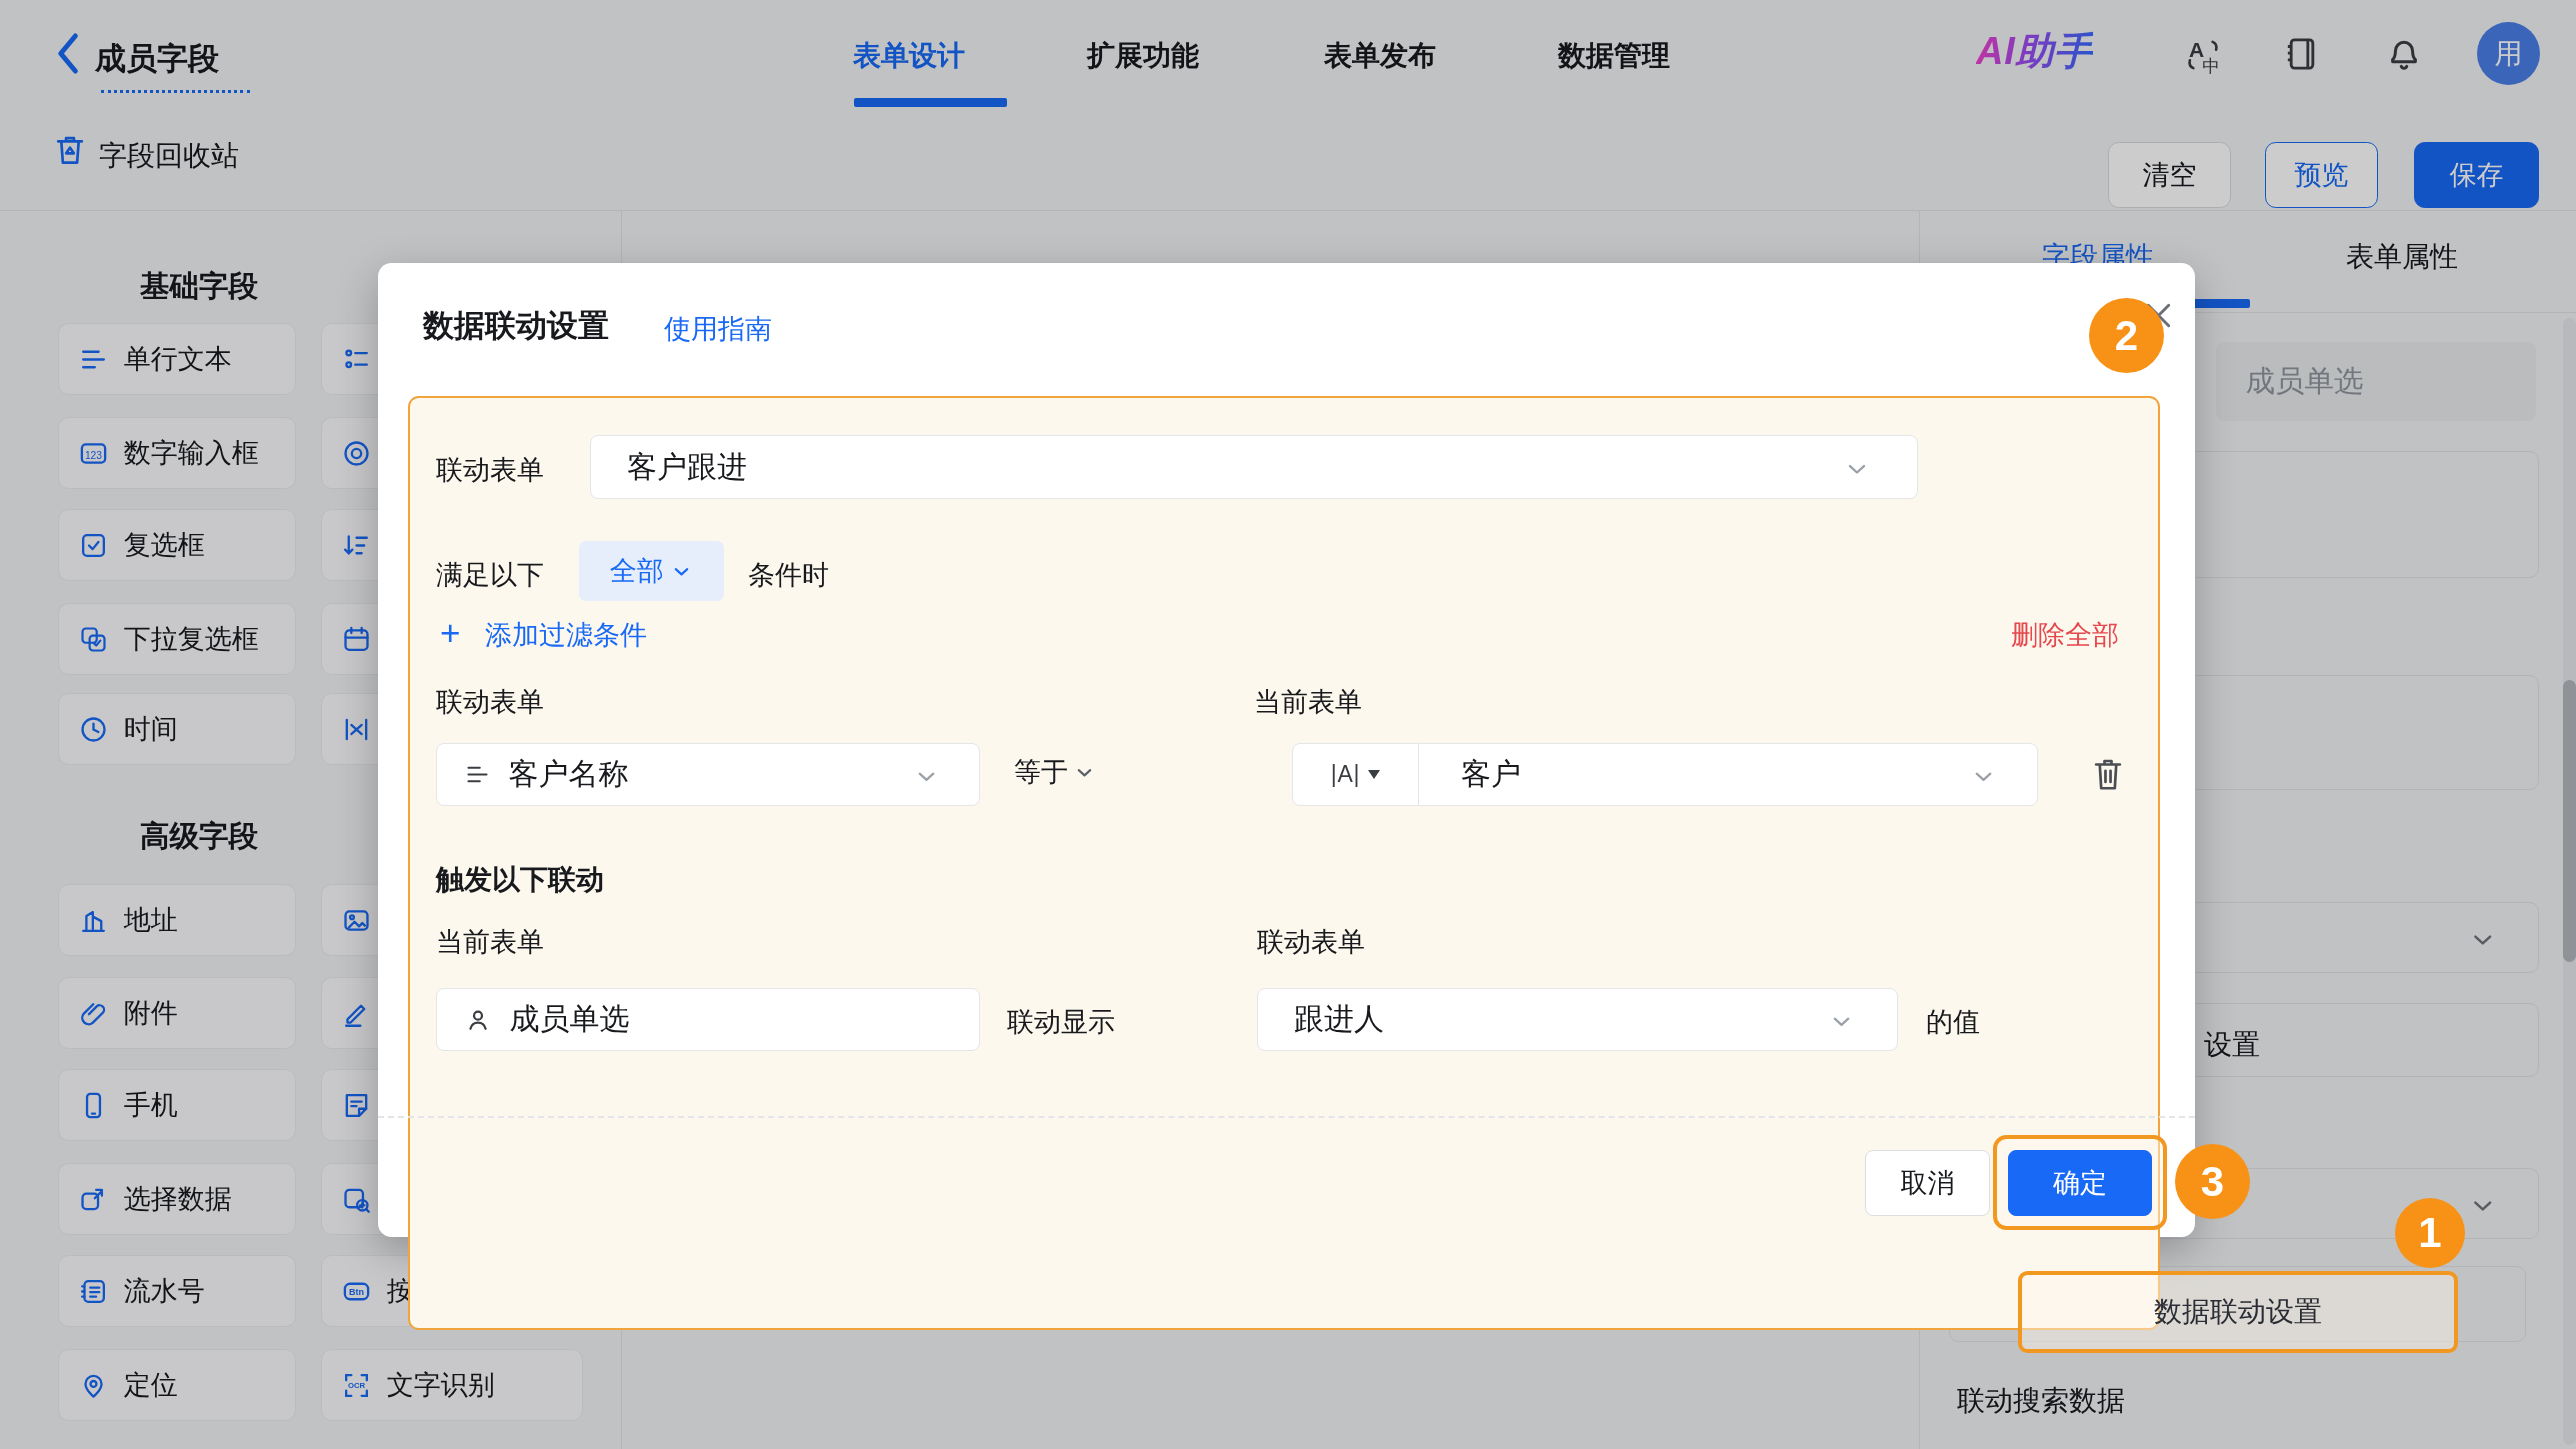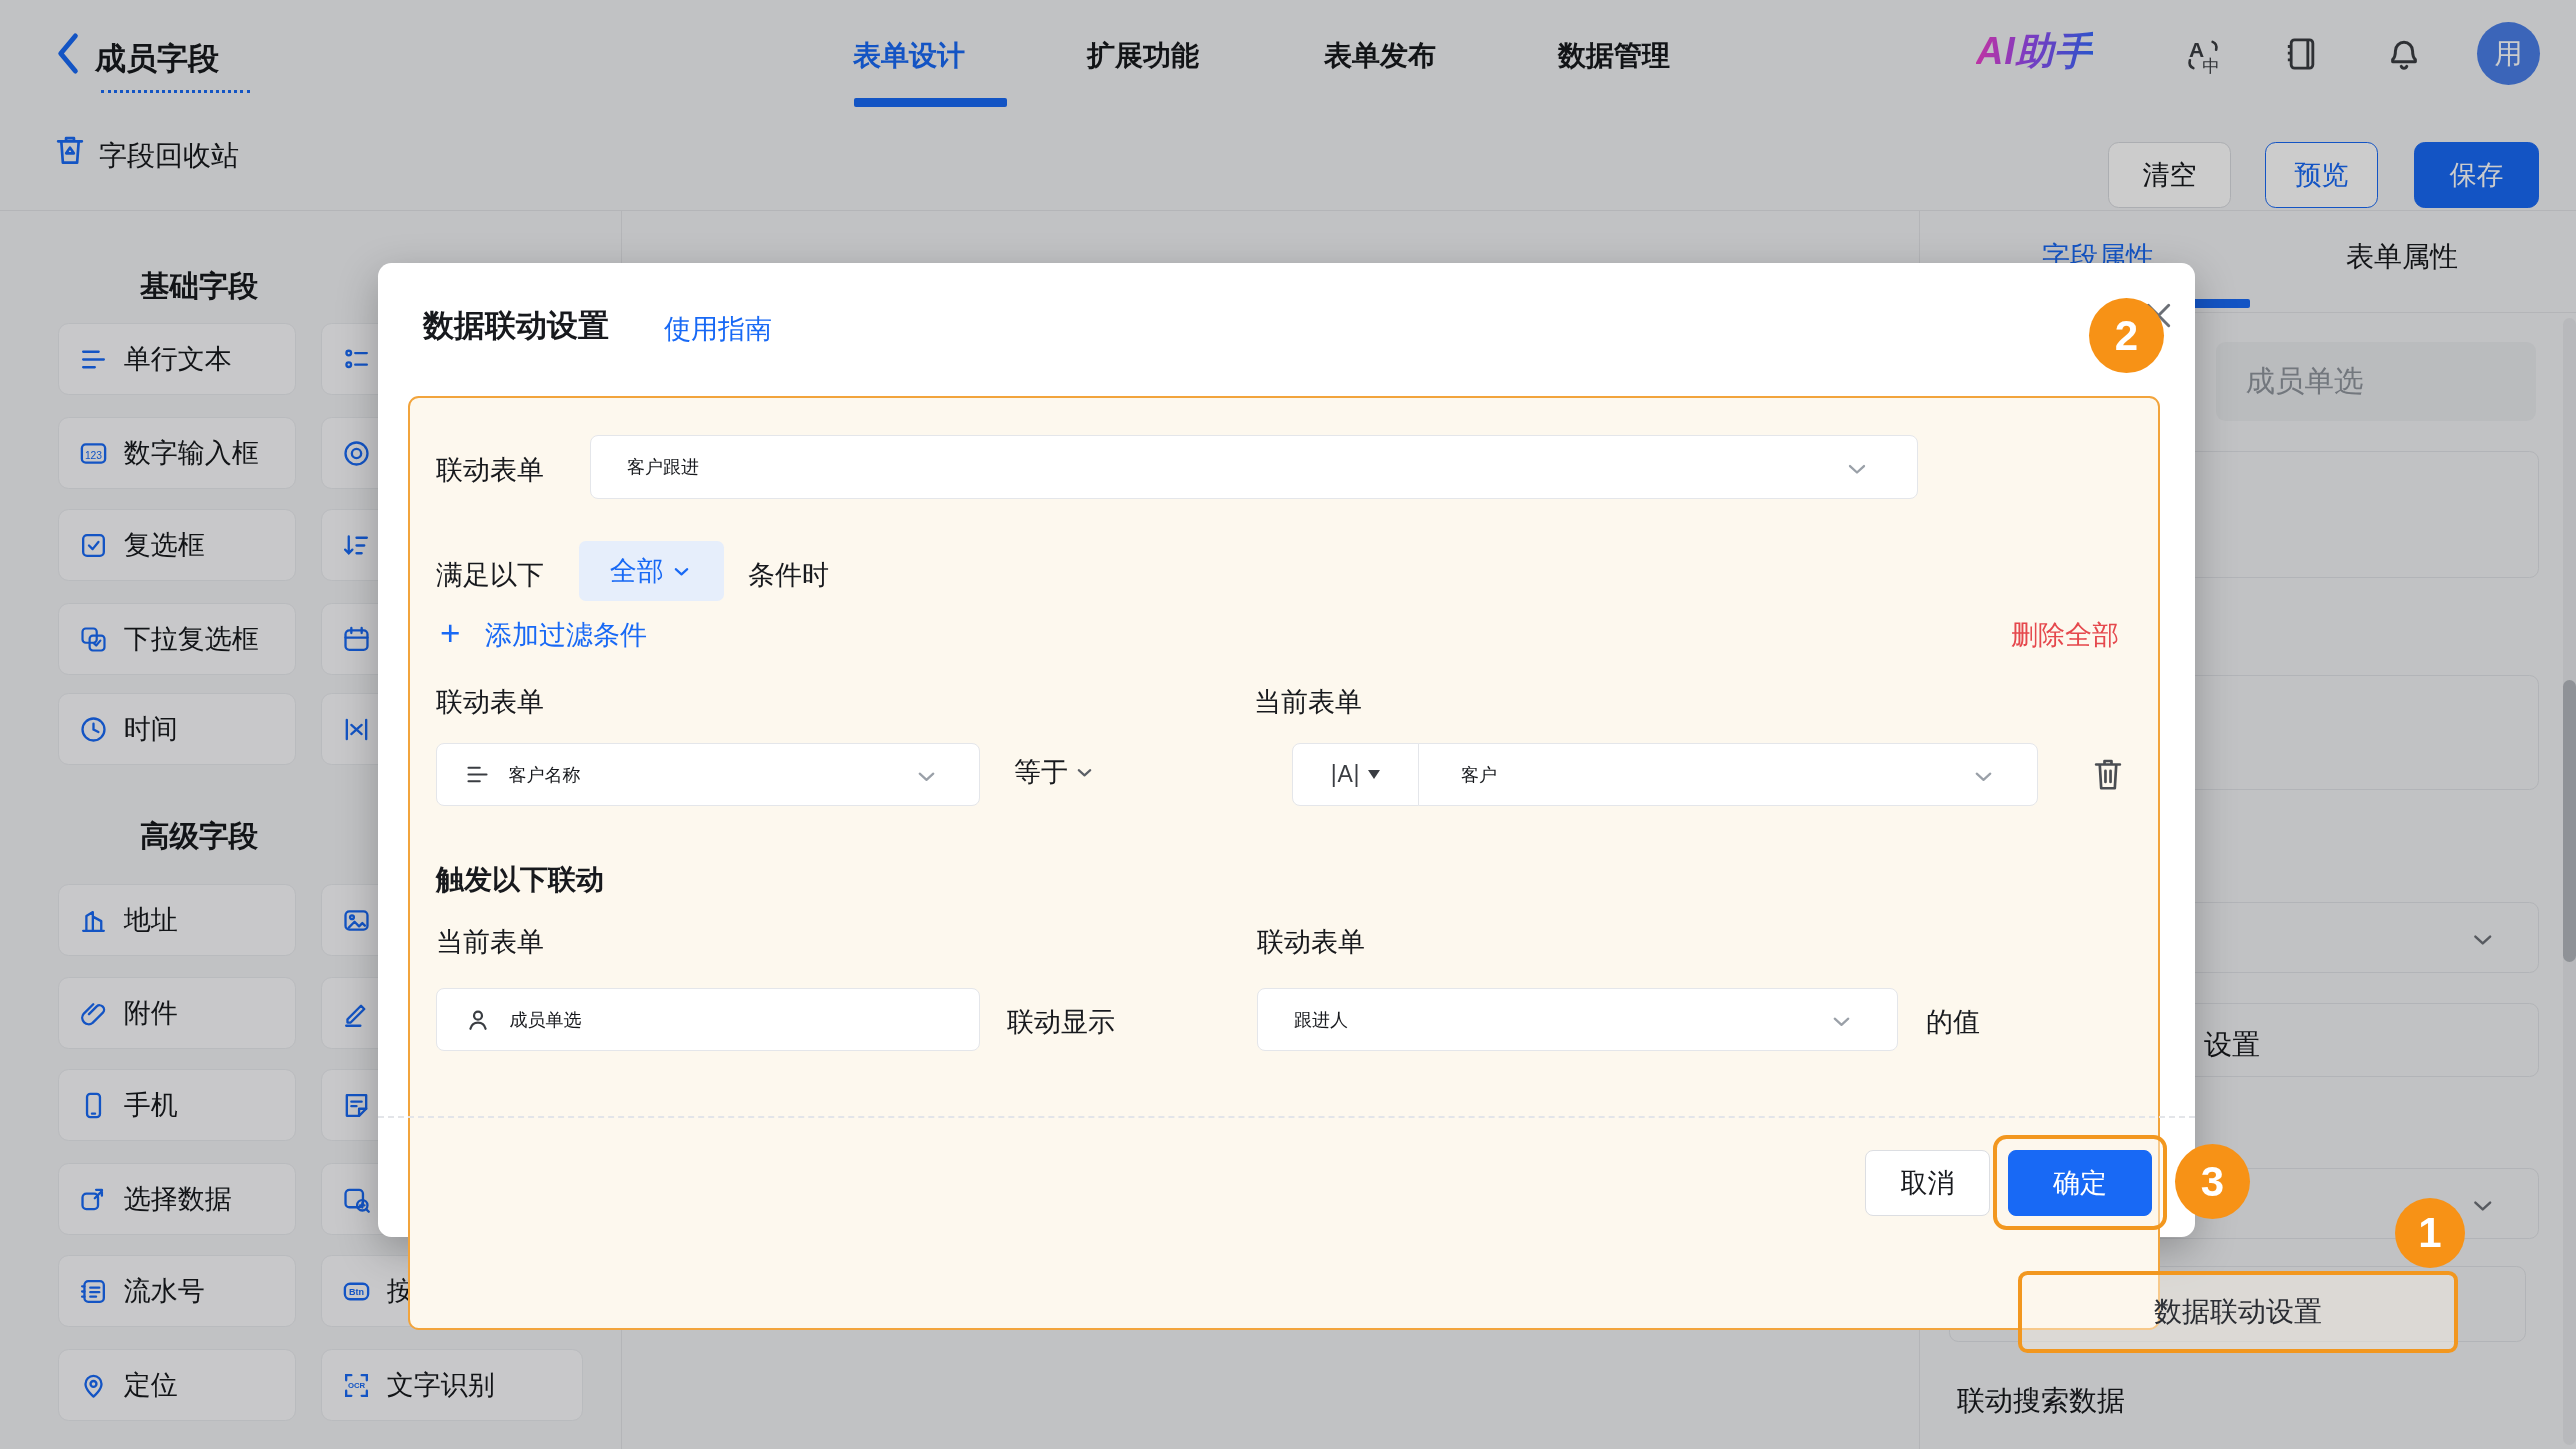--- a/index.html
+++ b/index.html
@@ -52,21 +52,21 @@
   .backdrop { left:0; top:0; width:2576px; height:1449px; background:rgba(0,0,0,0.20);
     z-index:50; }
   .modal { left:378px; top:263px; width:1817px; height:974px; background:#fff;
     border-radius:13.4px; z-index:100; box-shadow:0 13.4px 40px rgba(0,0,0,.25); }
   .modal-title { font-size:31px; font-weight:bold; }
   .link { color:#1869f5; font-size:27px; cursor:pointer; }
   .cream { background:#fdf8ee; border:2px solid #f2a43c; border-radius:10.7px; }
   .mlabel { font-size:27px; }
   .dd { background:#fff; border:1.3px solid #e4e6ea; border-radius:8px; display:flex;
     align-items:center; cursor:pointer; }
-  .dd .val { font-size:18px; }
+  .dd .val { font-size:30px; }
   .pill { background:#e6eefb; border-radius:6.7px; color:#1869f5; font-size:27px;
     gap:6.7px; cursor:pointer; }
   .red { color:#e5484d; }
   .bold { font-weight:bold; }
   .dashed { border-top:2px dashed #e3e5e9; }
 
   
   .ring { border:4px solid #f2971f; border-radius:13.4px; background:rgba(253,246,236,.45); }
   .badge { background:#f79216; border-radius:50%; color:#fff; font-size:42px;
     font-weight:bold; z-index:220; }

